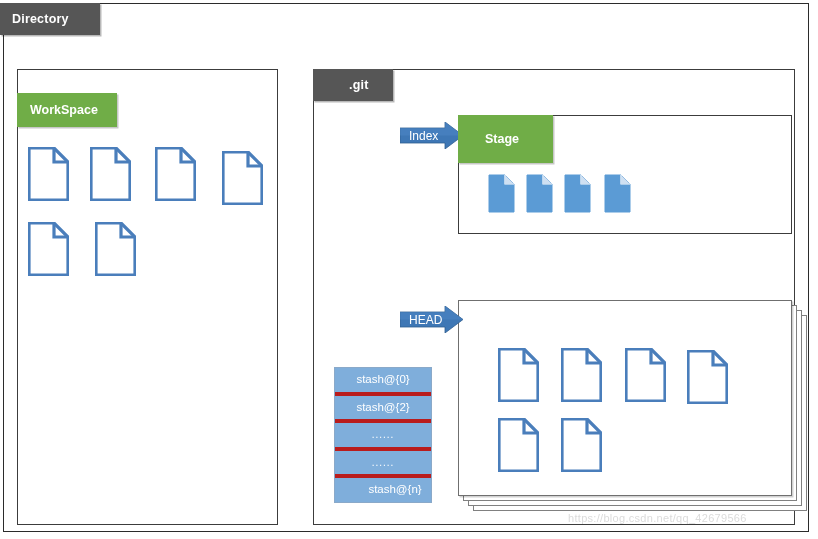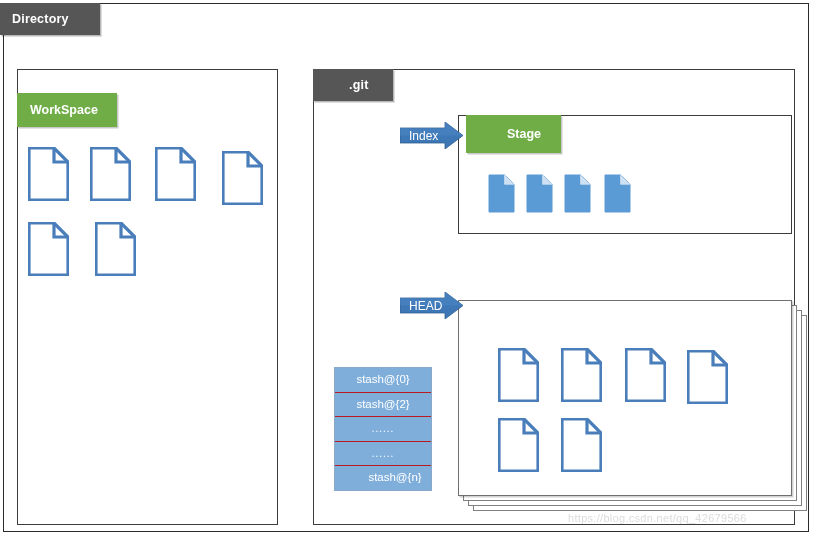--- a/index.html
+++ b/index.html
@@ -31,21 +31,21 @@
   }
   #workspace-panel{left:17px;top:69px;width:261px;height:456px;}
   #git-panel{left:313px;top:69px;width:482px;height:456px;}
 
   .tag-green{
     position:absolute;background:#70AD47;color:#ffffff;
     font-size:12.5px;font-weight:bold;display:flex;align-items:center;
     box-sizing:border-box;box-shadow:1.5px 1.5px 0 rgba(0,0,0,.22);
   }
   #workspace-tag{left:17px;top:69px;width:100px;height:34px;padding-left:13px;margin-top:24px;}
-  #stage-tag{left:458px;top:115px;width:95px;height:38px;padding-left:41px;margin-left:8px;}
+  #stage-tag{left:458px;top:115px;width:95px;height:48px;padding-left:27px;}
   #localrepo-tag{left:458px;top:300px;width:93px;height:38px;padding-left:13px;}
 
   
   #stage-panel{left:458px;top:115px;width:334px;height:119px;}
 
   
   .repo-card{
     position:absolute;background:#ffffff;border:1.2px solid #808080;
     box-sizing:border-box;
   }
@@ -58,40 +58,40 @@
   
   .arrow-block{position:absolute;}
   .arrow-block svg{display:block;}
   .arrow-label{
     position:absolute;color:#ffffff;font-size:12px;font-weight:normal;
     left:0;top:0;width:100%;height:100%;
     display:flex;align-items:center;padding-left:9px;box-sizing:border-box;
     pointer-events:none;
   }
   #index-arrow{left:400px;top:122px;width:63px;height:27px;}
-  #head-arrow{left:400px;top:292px;width:63px;height:27px;}
+  #head-arrow{left:400px;top:306px;width:63px;height:27px;}
 
   
   .doc{position:absolute;}
   .doc svg{display:block;}
 
   
   #stash-table{
     position:absolute;left:334px;top:367px;width:98px;
     border:1px solid #8aa9c9;box-sizing:border-box;
   }
   .stash-head{
     background:#70AD47;color:#ffffff;font-size:11.5px;font-weight:bold;
     height:23px;line-height:23px;text-align:center;
     border-bottom:1px solid #9fbcd8;
   }
   .stash-row{
     background:#7FAEDB;color:#ffffff;font-size:11.5px;
     height:23.6px;line-height:23.6px;text-align:center;
-    border-bottom:1px solid #b91c1c;
+    border-bottom:4px solid #b91c1c;
     white-space:nowrap;
   }
   .stash-row:last-child{border-bottom:none;padding-left:24px;}
   .stash-row.dots{letter-spacing:1px;font-size:10px;}
 
   
   #watermark{
     position:absolute;left:568px;top:512px;
     color:#dcdcdc;font-size:11px;letter-spacing:.3px;
     white-space:nowrap;pointer-events:none;

